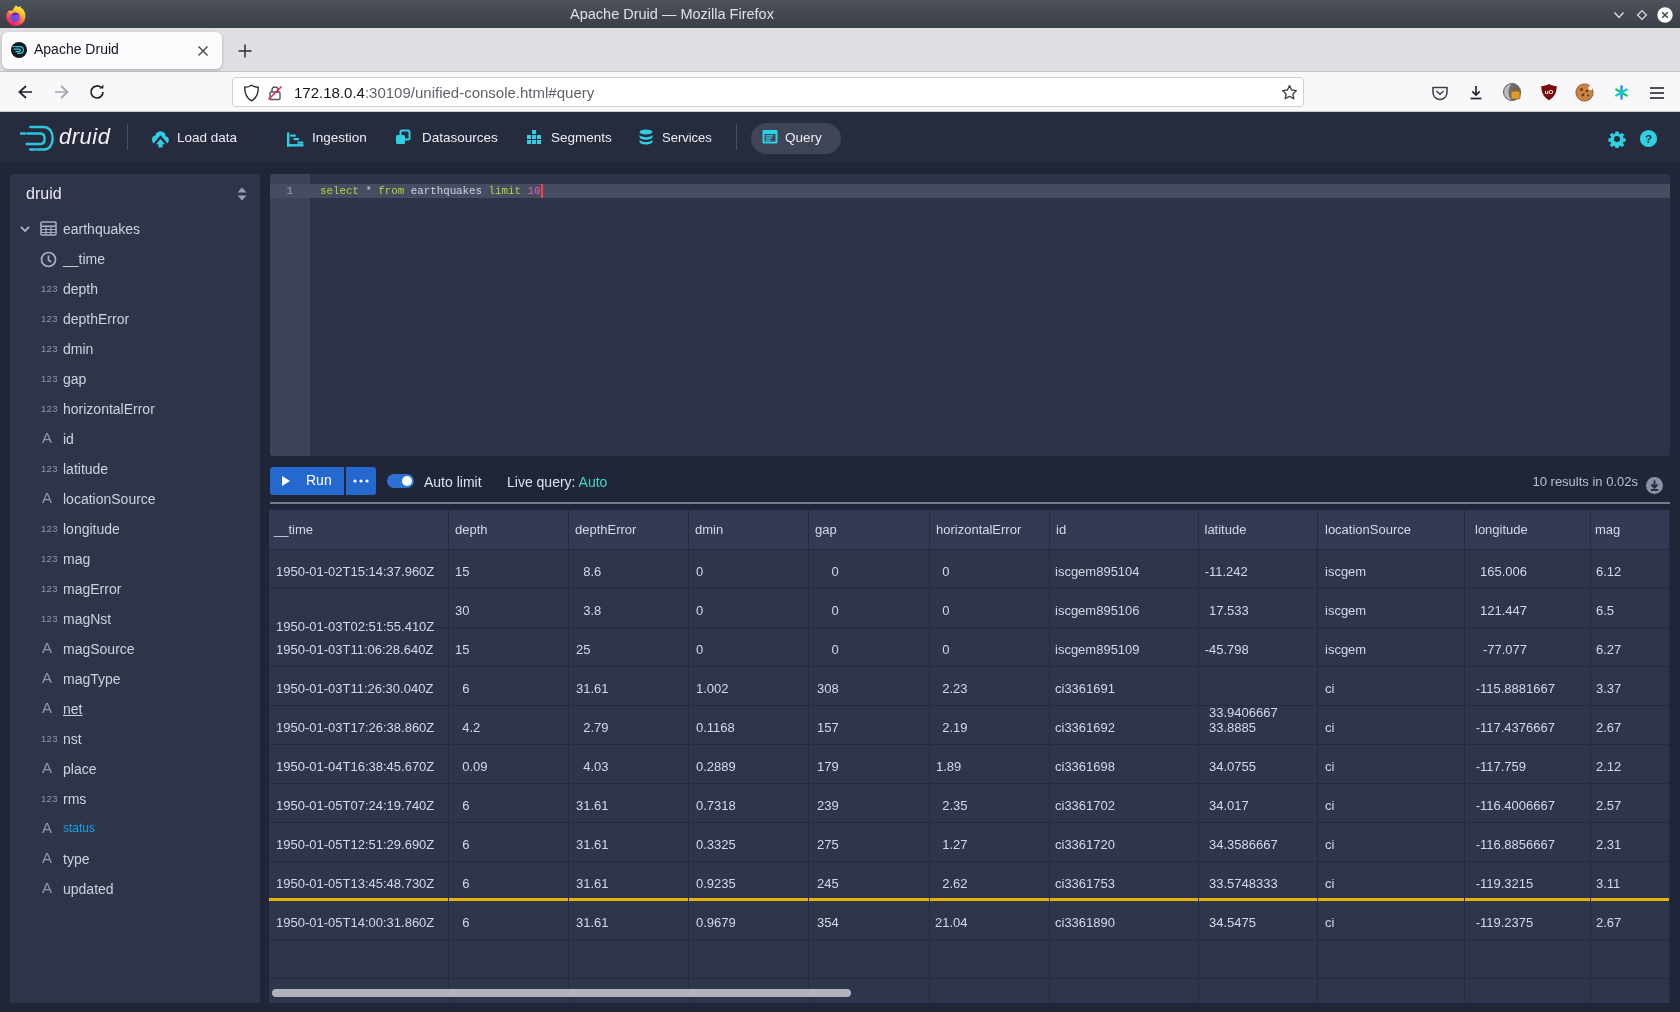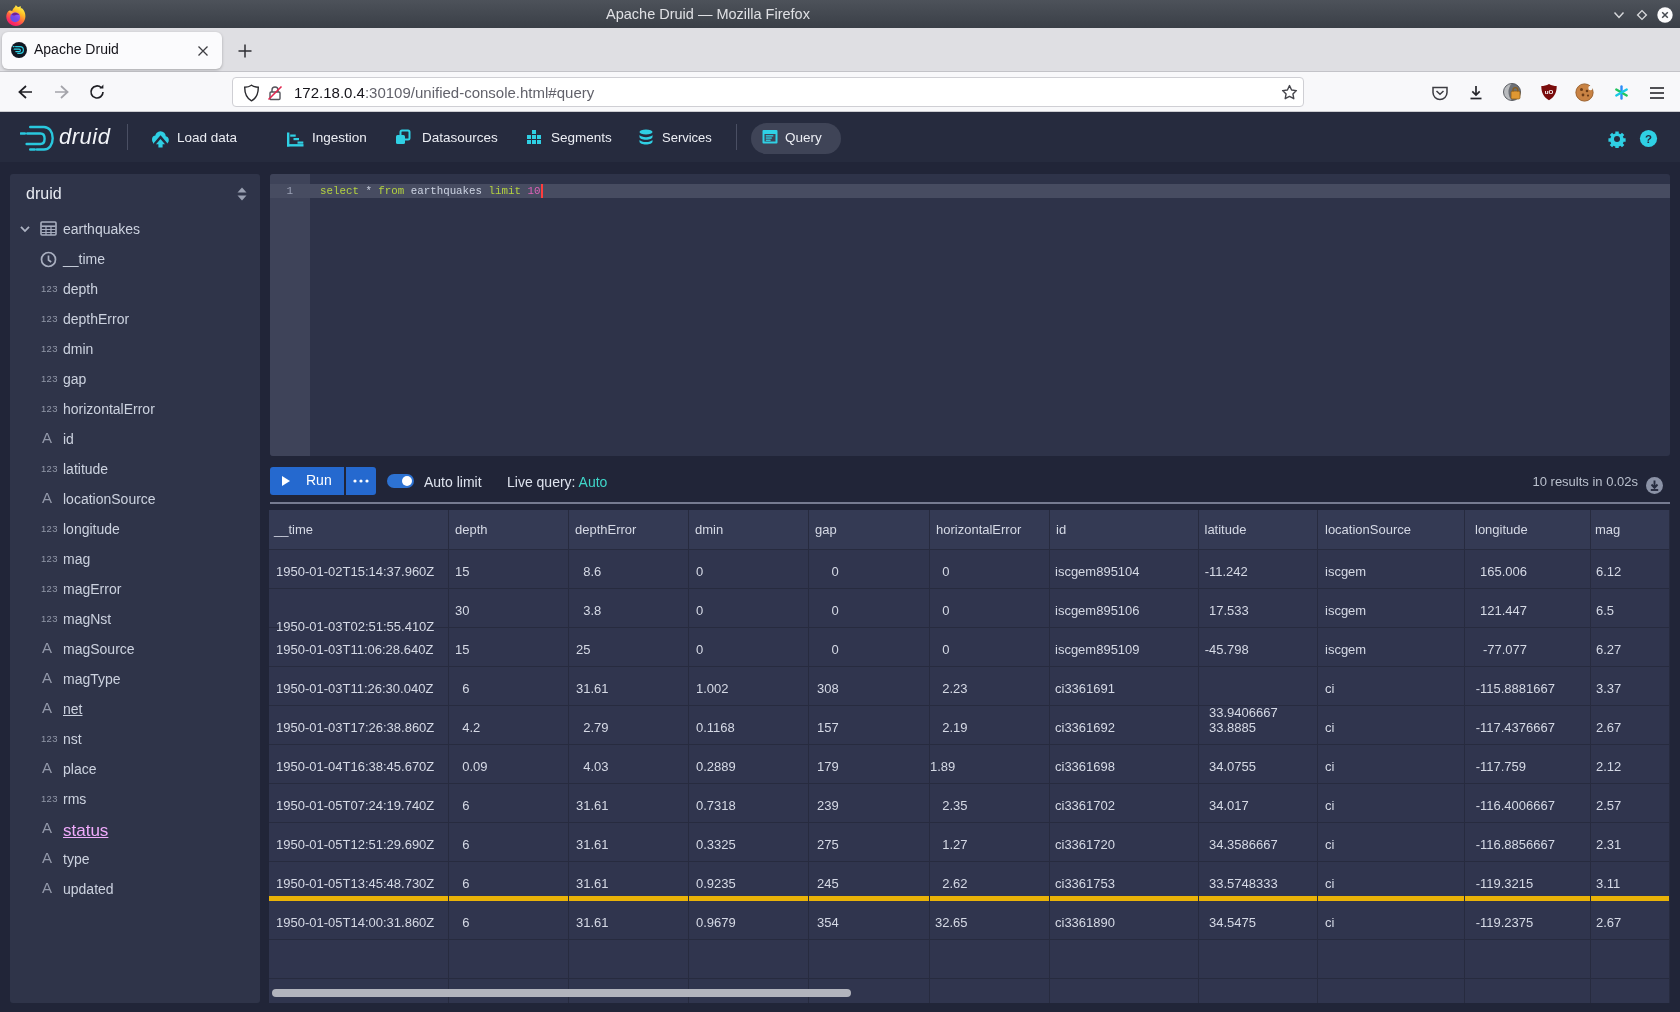--- a/index.html
+++ b/index.html
@@ -21,21 +21,21 @@
           <stop offset="0.55" stop-color="#7a47e8"></stop>
  <stop offset="1" stop-color="#5b54e8"></stop>
 </linearGradient>
 </defs>
 <path d="M10.9,1 C10.4,2.6 9.3,3.4 8.4,4.6 C7.9,5.3 7.4,6.1 7.2,7 C6.1,6.3 4.7,6.2 3.7,7 C2.1,8.2 1.3,10.3 1.3,12.6 C1.3,17.9 5.6,22 10.9,22 C16.2,22 20.4,17.7 20.4,12.3 C20.4,9.2 19.3,6.3 17.5,4.7 C16.7,4 16.1,4.1 15.7,4.5 C16,3.5 15.9,2.6 15.5,1.9 C14.7,2.6 13.8,3 13.1,2.9 C12.2,2.7 11.5,2 10.9,1 z" fill="url(#ffa)"></path>
 <path d="M3.4,7.3 C4.5,6.5 6,6.7 7.1,7.5 L9.4,9.3 L7.3,10.4 C6,10.1 4.6,8.9 3.4,7.3 z" fill="#ffb347"></path>
 <circle cx="10.2" cy="13.3" r="4.9" fill="url(#ffb)"></circle>
 <path d="M6.6,10.3 C7.9,9 10,8.4 11.8,8.9 C13.3,9.3 14.4,10.3 14.4,11 C13.2,10.6 11.9,10.6 10.9,11.1 C9.4,11.8 7.6,11.5 6.6,10.3 z" fill="#722291"></path>
 </svg>
   </div>
-<div style="position:absolute;left:0;top:6px;width:1344px;text-align:center;color:#dfe0e4;font-size:14.5px;margin-left:36px;">Apache Druid — Mozilla Firefox</div>
+<div style="position:absolute;left:0;top:6px;width:1344px;text-align:center;color:#dfe0e4;font-size:14.5px;">Apache Druid — Mozilla Firefox</div>
 <div style="position:absolute;left:1613px;top:9px;">
     <svg width="12" height="12" viewBox="0 0 12 12" xmlns="http://www.w3.org/2000/svg">
       <path d="M1.5,3.5 L6,8.5 L10.5,3.5" stroke="#d6d7da" stroke-width="1.5" fill="none"></path>
     </svg>
   </div>
 <div style="position:absolute;left:1636px;top:9px;">
     <svg width="12" height="12" viewBox="0 0 12 12" xmlns="http://www.w3.org/2000/svg">
       <rect x="2.9" y="2.9" width="6.2" height="6.2" transform="rotate(45 6 6)" stroke="#d6d7da" stroke-width="1.4" fill="none"></rect>
     </svg>
   </div>
@@ -361,21 +361,21 @@
     <div style="position:absolute;left:0;top:580px;width:250px;height:30px;">
       <div style="position:absolute;left:32px;top:5px;font-size:15px;color:#9298a9;">A</div>
       <div style="position:absolute;left:53px;top:7px;font-size:14px;color:#ccd2df;">place</div>
     </div>
     <div style="position:absolute;left:0;top:610px;width:250px;height:30px;">
       <div style="position:absolute;left:31px;top:9px;font-size:9.5px;color:#9298a9;letter-spacing:0.3px;">123</div>
       <div style="position:absolute;left:53px;top:7px;font-size:14px;color:#ccd2df;">rms</div>
     </div>
     <div style="position:absolute;left:0;top:640px;width:250px;height:30px;">
       <div style="position:absolute;left:32px;top:5px;font-size:15px;color:#9298a9;">A</div>
-      <div style="position:absolute;left:53px;top:7px;font-size:17px;color:#f0abfc;text-decoration:underline;">status</div>
+      <div style="position:absolute;left:53px;top:7px;font-size:12px;color:#0ea5e9;">status</div>
     </div>
     <div style="position:absolute;left:0;top:670px;width:250px;height:30px;">
       <div style="position:absolute;left:32px;top:5px;font-size:15px;color:#9298a9;">A</div>
       <div style="position:absolute;left:53px;top:7px;font-size:14px;color:#ccd2df;">type</div>
     </div>
     <div style="position:absolute;left:0;top:700px;width:250px;height:30px;">
       <div style="position:absolute;left:32px;top:5px;font-size:15px;color:#9298a9;">A</div>
       <div style="position:absolute;left:53px;top:7px;font-size:14px;color:#ccd2df;">updated</div>
     </div>
   </div>
@@ -642,21 +642,21 @@
       <div style="position:absolute;left:300px;top:0;width:120px;height:39px;border-right:1px solid #272b3f;">
         <div style="position:absolute;left:14.2px;top:14px;white-space:pre;">4.03</div>
       </div>
       <div style="position:absolute;left:420px;top:0;width:120px;height:39px;border-right:1px solid #272b3f;">
         <div style="position:absolute;left:7.0px;top:14px;white-space:pre;">0.2889</div>
       </div>
       <div style="position:absolute;left:540px;top:0;width:121px;height:39px;border-right:1px solid #272b3f;">
         <div style="position:absolute;left:8.0px;top:14px;white-space:pre;">179</div>
       </div>
       <div style="position:absolute;left:661px;top:0;width:120px;height:39px;border-right:1px solid #272b3f;">
-        <div style="position:absolute;left:0;top:14px;white-space:pre;">1.89</div>
+        <div style="position:absolute;left:6px;top:14px;white-space:pre;">1.89</div>
       </div>
       <div style="position:absolute;left:781px;top:0;width:149px;height:39px;border-right:1px solid #272b3f;">
         <div style="position:absolute;left:5.0px;top:14px;white-space:pre;">ci3361698</div>
       </div>
       <div style="position:absolute;left:930px;top:0;width:119px;height:39px;border-right:1px solid #272b3f;">
         <div style="position:absolute;left:10.0px;top:14px;white-space:pre;">34.0755</div>
       </div>
       <div style="position:absolute;left:1049px;top:0;width:147px;height:39px;border-right:1px solid #272b3f;">
         <div style="position:absolute;left:7.0px;top:14px;white-space:pre;">ci</div>
       </div>
@@ -730,21 +730,21 @@
       <div style="position:absolute;left:1049px;top:0;width:147px;height:39px;border-right:1px solid #272b3f;">
         <div style="position:absolute;left:7.0px;top:14px;white-space:pre;">ci</div>
       </div>
       <div style="position:absolute;left:1196px;top:0;width:126px;height:39px;border-right:1px solid #272b3f;">
         <div style="position:absolute;left:10.7px;top:14px;white-space:pre;">-116.8856667</div>
       </div>
       <div style="position:absolute;left:1322px;top:0;width:79px;height:39px;border-right:1px solid #272b3f;">
         <div style="position:absolute;left:5.0px;top:14px;white-space:pre;">2.31</div>
       </div>
     </div>
-    <div style="position:absolute;left:0;top:352px;width:1401px;height:39px;border-bottom:5px solid #eab308;">
+    <div style="position:absolute;left:0;top:352px;width:1401px;height:39px;border-bottom:3px solid #eab308;">
       <div style="position:absolute;left:0px;top:0;width:180px;height:39px;border-right:1px solid #272b3f;">
         <div style="position:absolute;left:7.0px;top:14px;white-space:pre;">1950-01-05T13:45:48.730Z</div>
       </div>
       <div style="position:absolute;left:180px;top:0;width:120px;height:39px;border-right:1px solid #272b3f;">
         <div style="position:absolute;left:13.2px;top:14px;white-space:pre;">6</div>
       </div>
       <div style="position:absolute;left:300px;top:0;width:120px;height:39px;border-right:1px solid #272b3f;">
         <div style="position:absolute;left:7.0px;top:14px;white-space:pre;">31.61</div>
       </div>
       <div style="position:absolute;left:420px;top:0;width:120px;height:39px;border-right:1px solid #272b3f;">
@@ -782,21 +782,21 @@
       <div style="position:absolute;left:300px;top:0;width:120px;height:39px;border-right:1px solid #272b3f;">
         <div style="position:absolute;left:7.0px;top:14px;white-space:pre;">31.61</div>
       </div>
       <div style="position:absolute;left:420px;top:0;width:120px;height:39px;border-right:1px solid #272b3f;">
         <div style="position:absolute;left:7.0px;top:14px;white-space:pre;">0.9679</div>
       </div>
       <div style="position:absolute;left:540px;top:0;width:121px;height:39px;border-right:1px solid #272b3f;">
         <div style="position:absolute;left:8.0px;top:14px;white-space:pre;">354</div>
       </div>
       <div style="position:absolute;left:661px;top:0;width:120px;height:39px;border-right:1px solid #272b3f;">
-        <div style="position:absolute;left:5.0px;top:14px;white-space:pre;">32.65</div>
+        <div style="position:absolute;left:5.0px;top:14px;white-space:pre;">21.04</div>
       </div>
       <div style="position:absolute;left:781px;top:0;width:149px;height:39px;border-right:1px solid #272b3f;">
         <div style="position:absolute;left:5.0px;top:14px;white-space:pre;">ci3361890</div>
       </div>
       <div style="position:absolute;left:930px;top:0;width:119px;height:39px;border-right:1px solid #272b3f;">
         <div style="position:absolute;left:10.0px;top:14px;white-space:pre;">34.5475</div>
       </div>
       <div style="position:absolute;left:1049px;top:0;width:147px;height:39px;border-right:1px solid #272b3f;">
         <div style="position:absolute;left:7.0px;top:14px;white-space:pre;">ci</div>
       </div>

